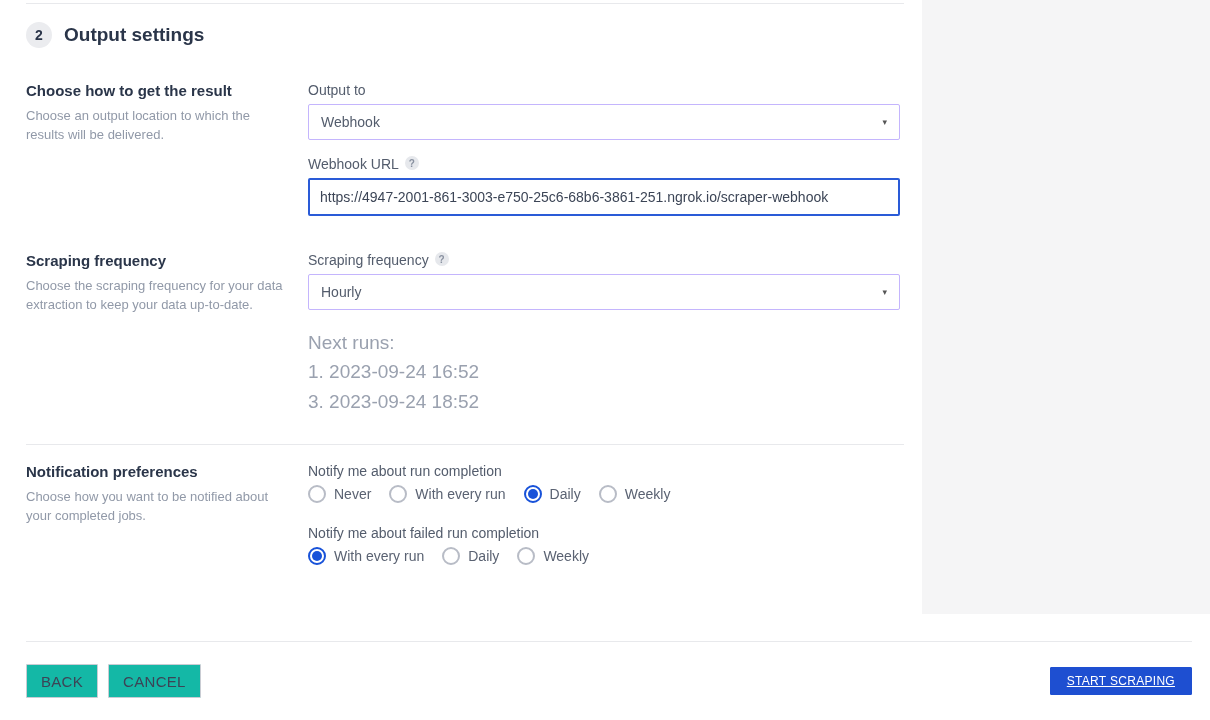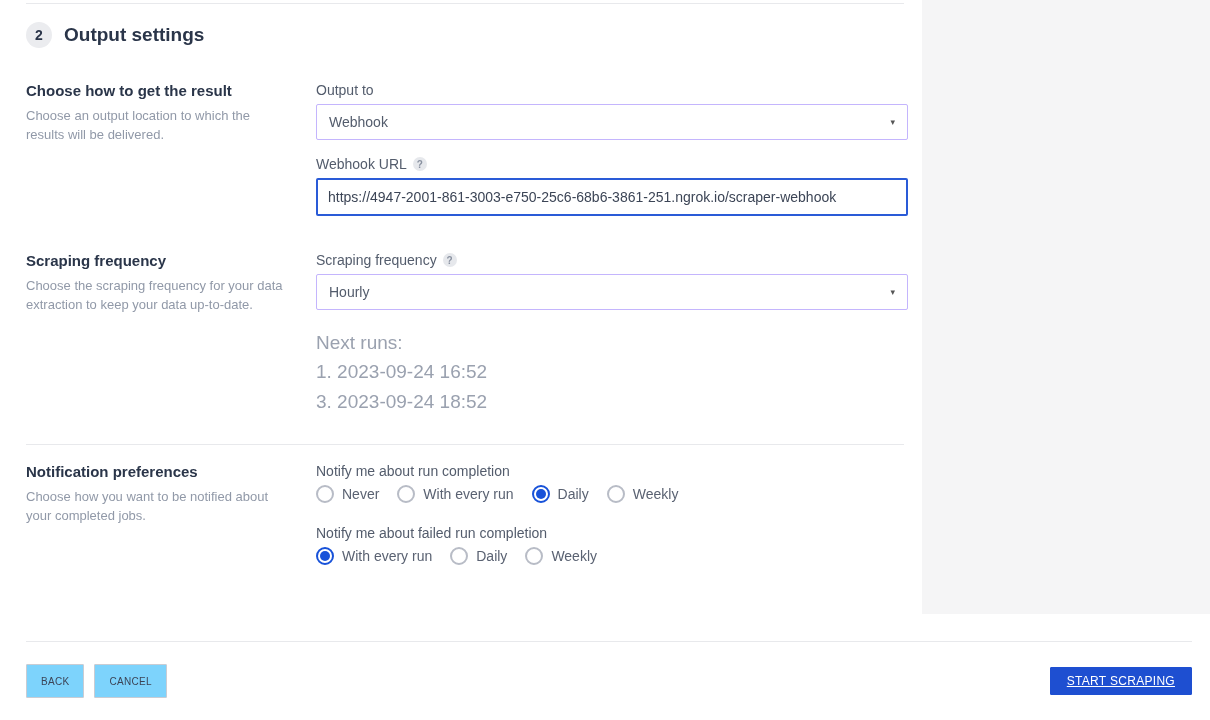--- a/index.html
+++ b/index.html
@@ -53,21 +53,21 @@
     align-items: center;
     justify-content: center;
   }
   .step-title {
     font-size: 19px;
     font-weight: 600;
     color: #2A3549;
   }
   .section {
     display: flex;
-    gap: 30px;
+    gap: 22px;
     margin-bottom: 18px;
   }
   .section-left {
     width: 260px;
     flex-shrink: 0;
   }
   .section-right {
     flex: 1;
     max-width: 592px;
   }
@@ -80,21 +80,21 @@
   .sec-desc {
     font-size: 13px;
     line-height: 1.45;
     color: #9199a8;
   }
   .field-label {
     font-size: 14px;
     color: #535c6c;
     margin-bottom: 6px;
     display: flex;
-    align-items: center;
+    align-items: flex-start;
     gap: 6px;
   }
   .help {
     width: 14px;
     height: 14px;
     border-radius: 50%;
     background: #e6e8ec;
     color: #8991a0;
     font-size: 10px;
     display: inline-flex;
@@ -192,23 +192,23 @@
     align-items: center;
   }
   .footer-left {
     display: flex;
     gap: 10px;
   }
   .btn-secondary {
     height: 34px;
     padding: 0 14px;
     border: 1px solid #c9ccd3;
-    background: #7dd3fc;
+    background: #14b8a6;
     color: #3c4456;
-    font-size: 10px;
+    font-size: 15px;
     letter-spacing: .3px;
     cursor: pointer;
     border-radius: 1px;
   }
   .btn-primary {
     height: 28px;
     padding: 0 16px;
     background: #1e4fd1;
     border: 1px solid #1e4fd1;
     color: #fff;

